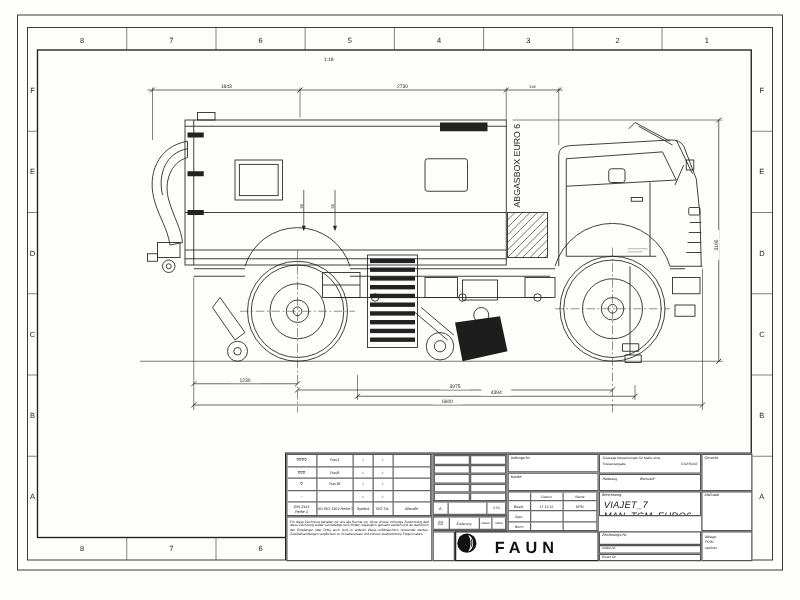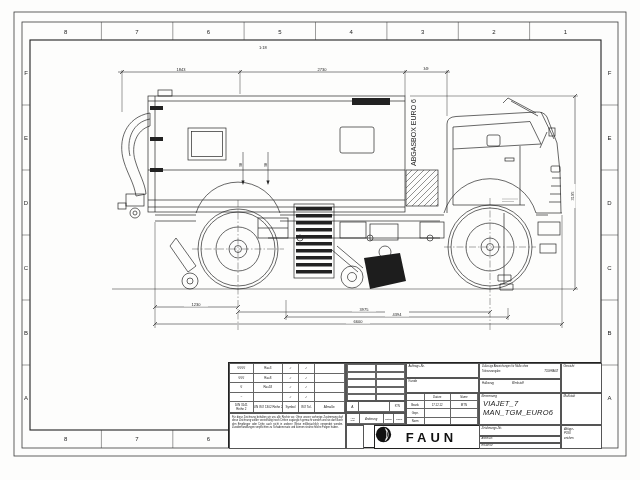--- a/index.html
+++ b/index.html
@@ -284,21 +284,21 @@
   <div class="c sr" style="left:117px;top:50px;width:60px;height:12px;">
     <div class="sc" style="width:13px;flex-direction:column;font-size:2.2px;">
       <span>Änd.</span>
       <span>zust.</span>
     </div>
     <div class="sc" style="width:25px;font-size:2.8px;font-style:italic;">Änderung</div>
     <div class="sc" style="width:11px;font-size:2.3px;font-style:italic;">Datum</div>
     <div class="sc" style="width:11px;font-size:2.3px;font-style:italic;">Name</div>
   </div>
 
-  <div class="c logo" style="left:145px;top:62px;width:115px;height:24px;border-width:0.8px;border-color:#222;">
+  <div class="c logo" style="left:135px;top:62px;width:115px;height:24px;border-width:0.8px;border-color:#222;">
     <svg width="17" height="17" viewBox="0 0 16 16">
       <circle cx="8" cy="8" r="7.2" fill="#111"></circle>
       <path d="M9,1.6 C14,3.8 14,12.2 9,14.4 C11.4,10.5 11.4,5.5 9,1.6 Z" fill="#fff"></path>
       <path d="M10.8,4.2 C12.6,6 12.6,10 10.8,11.8 C11.6,9.4 11.6,6.6 10.8,4.2 Z" fill="#111"></path>
     </svg>
     <span class="logoword">FAUN</span>
   </div>
   <div class="c" style="left:117px;top:62px;width:18px;height:24px;"></div>
 
   <div class="c" style="left:177px;top:0;width:73px;height:15px;">
@@ -336,21 +336,21 @@
     <div style="display:flex;justify-content:space-between;margin-top:1.5px;">
       <span>Toleranzangabe</span>
       <span style="font-style:italic;">TOLERANZ</span>
     </div>
   </div>
   <div class="c" style="left:250px;top:16px;width:82px;height:14px;font-size:2.8px;font-style:italic;padding:1px 2px;display:flex;gap:18px;">
     <span>Halbzeug</span>
     <span>Werkstoff</span>
   </div>
 
-  <div class="c" style="left:250px;top:30px;width:82px;height:32px;">
+  <div class="c" style="left:250px;top:30px;width:82px;height:20px;">
     <span class="lbl" style="font-style:italic;">Benennung</span>
     <div class="names" style="margin-top:5px;">
       <div>VIAJET_7</div>
       <div>MAN_TGM_EURO6</div>
     </div>
   </div>
   <div class="c" style="left:250px;top:62px;width:82px;height:11px;">
     <span class="lbl" style="font-style:italic;">Zeichnungs-Nr.</span>
   </div>
   <div class="c" style="left:250px;top:73px;width:82px;height:7px;">

